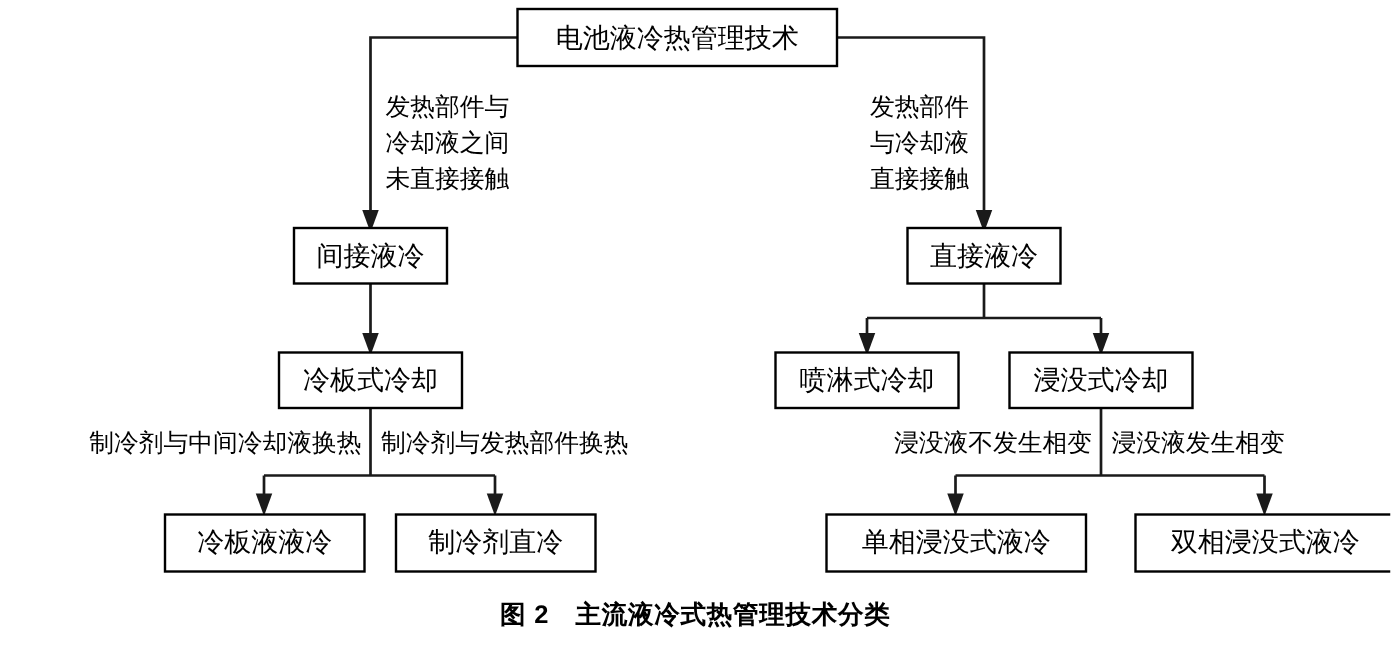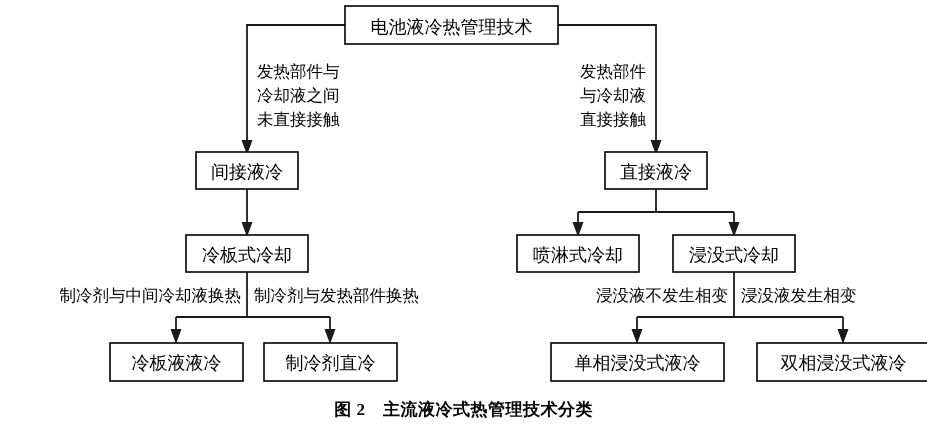--- a/index.html
+++ b/index.html
@@ -50,21 +50,21 @@
   .arrowhead {
     fill: #1a1a1a;
     stroke: none;
   }
   .caption {
     position: absolute;
     left: 0;
     width: 927px;
     top: 398px;
     text-align: center;
-    font-family: Liberation Serif, serif;
+    font-family: Liberation Sans, sans-serif;
     font-size: 17px;
     font-weight: bold;
     color: #000000;
     letter-spacing: 0.5px;
     white-space: pre;
   }
 </style>
 </head>
 <body>
 

